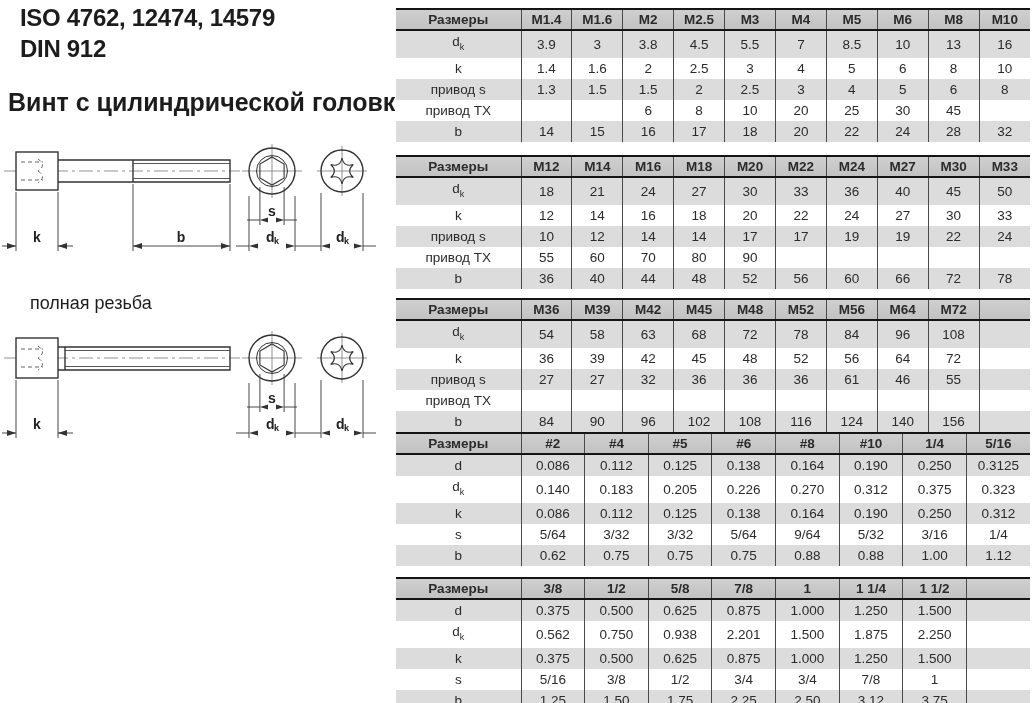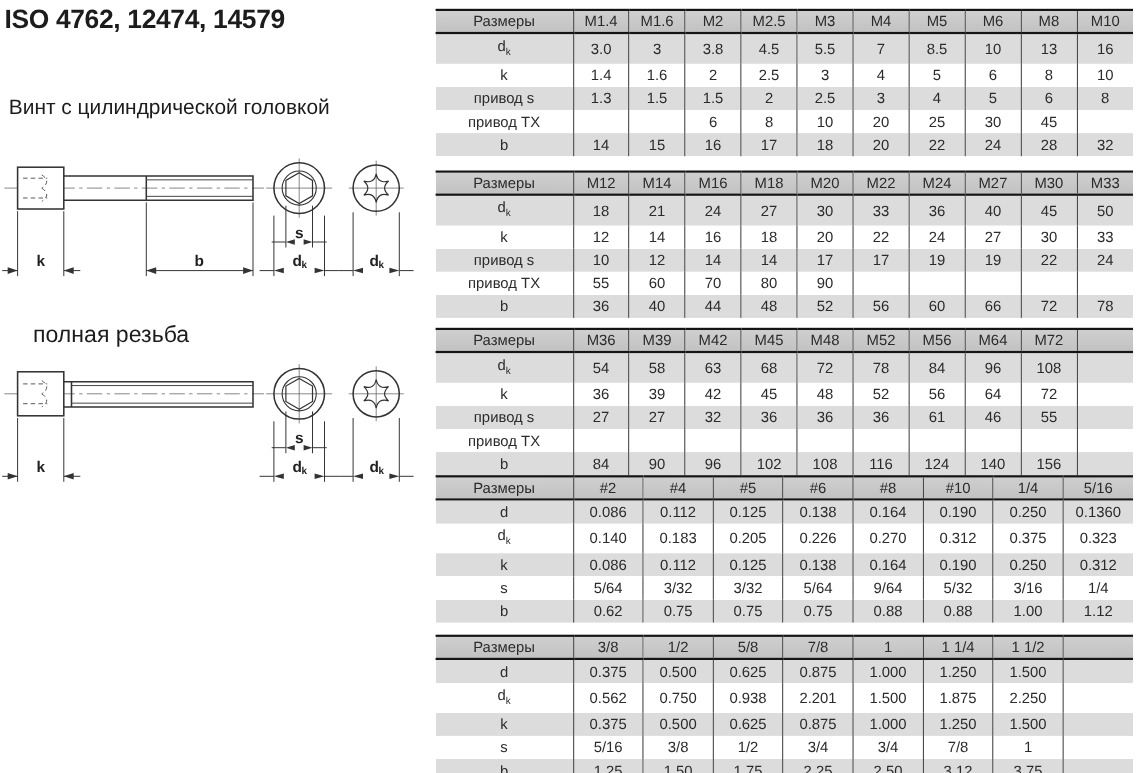--- a/index.html
+++ b/index.html
@@ -1,56 +1,57 @@
 <!DOCTYPE html>
 <html><head>
 <meta charset="utf-8">
 <style>
   html,body{margin:0;padding:0;}
   body{
     width:1034px;height:703px;position:relative;overflow:hidden;
     background:#ffffff;font-family:"Liberation Sans",sans-serif;color:#1c1c1c;
   }
   
-  .title-block{position:absolute;left:4px;top:2px;}
+  .title-block{position:absolute;left:20px;top:2px;}
   .title-line{font-size:24px;font-weight:bold;line-height:31px;letter-spacing:-0.3px;}
-  .subtitle{position:absolute;left:8px;top:88px;font-size:19px;}
-  .full-thread-note{position:absolute;left:30px;top:293px;font-size:21px;}
+  .subtitle{position:absolute;left:8px;top:88px;font-size:25px;font-weight:bold;}
+  .full-thread-note{position:absolute;left:30px;top:293px;font-size:18px;}
   .drawing1{position:absolute;left:0;top:143px;}
   .drawing2{position:absolute;left:0;top:323px;}
   
   .tbl{position:absolute;left:396px;width:634px;}
   #t0{top:8px}#t1{top:155px}#t2{top:298px}#t3{top:432px}#t4{top:577px}
   table.dim-table{
     width:634px;border-collapse:collapse;table-layout:fixed;
     font-family:"Liberation Sans",sans-serif;font-size:13.5px;color:#2b2b2b;
   }
   table.dim-table col.col-label{width:125px;}
   table.dim-table th,table.dim-table td{
     height:21px;line-height:21px;padding:0;text-align:center;
     white-space:nowrap;overflow:hidden;
   }
   table.dim-table thead th{
     background:linear-gradient(#cfcfcf,#c2c2c2);
     border-top:2px solid #141414;border-bottom:2px solid #141414;
-    font-weight:normal;height:19px;line-height:19px;
+    font-weight:bold;height:19px;line-height:19px;
   }
   table.dim-table td+td, table.dim-table th+th{border-left:1px solid #4a4a4a;}
   table.dim-table tbody tr:nth-child(odd){background:#dcdcdc;}
   table.dim-table tbody tr:nth-child(even){background:#ffffff;}
   sub{font-size:9px;}
   svg text{font-family:"Liberation Sans",sans-serif;font-weight:bold;fill:#222;}
   svg text.dim{font-size:14px;}
   svg text.dimsub{font-size:9px;}
 </style>
 </head>
 <body>
 
 <div class="title-block">
   <div class="title-line">ISO 4762, 12474, 14579</div>
+  <div class="title-line">DIN 912</div>
 </div>
 <div class="subtitle">Винт с цилиндрической головкой</div>
 
 <svg class="drawing1" width="394" height="118" viewBox="0 0 394 118">
   <g>
     <line x1="4" y1="28" x2="240" y2="28" stroke="#777" stroke-width="0.8" stroke-dasharray="14 4 3 4"></line>
     <g stroke="#333" fill="none" stroke-width="1.4">
       <rect x="16" y="9" width="42" height="38" fill="#fff"></rect>
       <path d="M58 17 H230 V39 H58"></path>
       <line x1="133" y1="17" x2="133" y2="39"></line>
@@ -246,21 +247,21 @@
           <th>M4</th>
           <th>M5</th>
           <th>M6</th>
           <th>M8</th>
           <th>M10</th>
         </tr>
       </thead>
       <tbody>
         <tr>
           <td>d<sub>k</sub></td>
-          <td>3.0</td>
+          <td>3.9</td>
           <td>3</td>
           <td>3.8</td>
           <td>4.5</td>
           <td>5.5</td>
           <td>7</td>
           <td>8.5</td>
           <td>10</td>
           <td>13</td>
           <td>16</td>
         </tr>
@@ -546,21 +547,21 @@
       <tbody>
         <tr>
           <td>d</td>
           <td>0.086</td>
           <td>0.112</td>
           <td>0.125</td>
           <td>0.138</td>
           <td>0.164</td>
           <td>0.190</td>
           <td>0.250</td>
-          <td>0.1360</td>
+          <td>0.3125</td>
         </tr>
         <tr>
           <td>d<sub>k</sub></td>
           <td>0.140</td>
           <td>0.183</td>
           <td>0.205</td>
           <td>0.226</td>
           <td>0.270</td>
           <td>0.312</td>
           <td>0.375</td>

